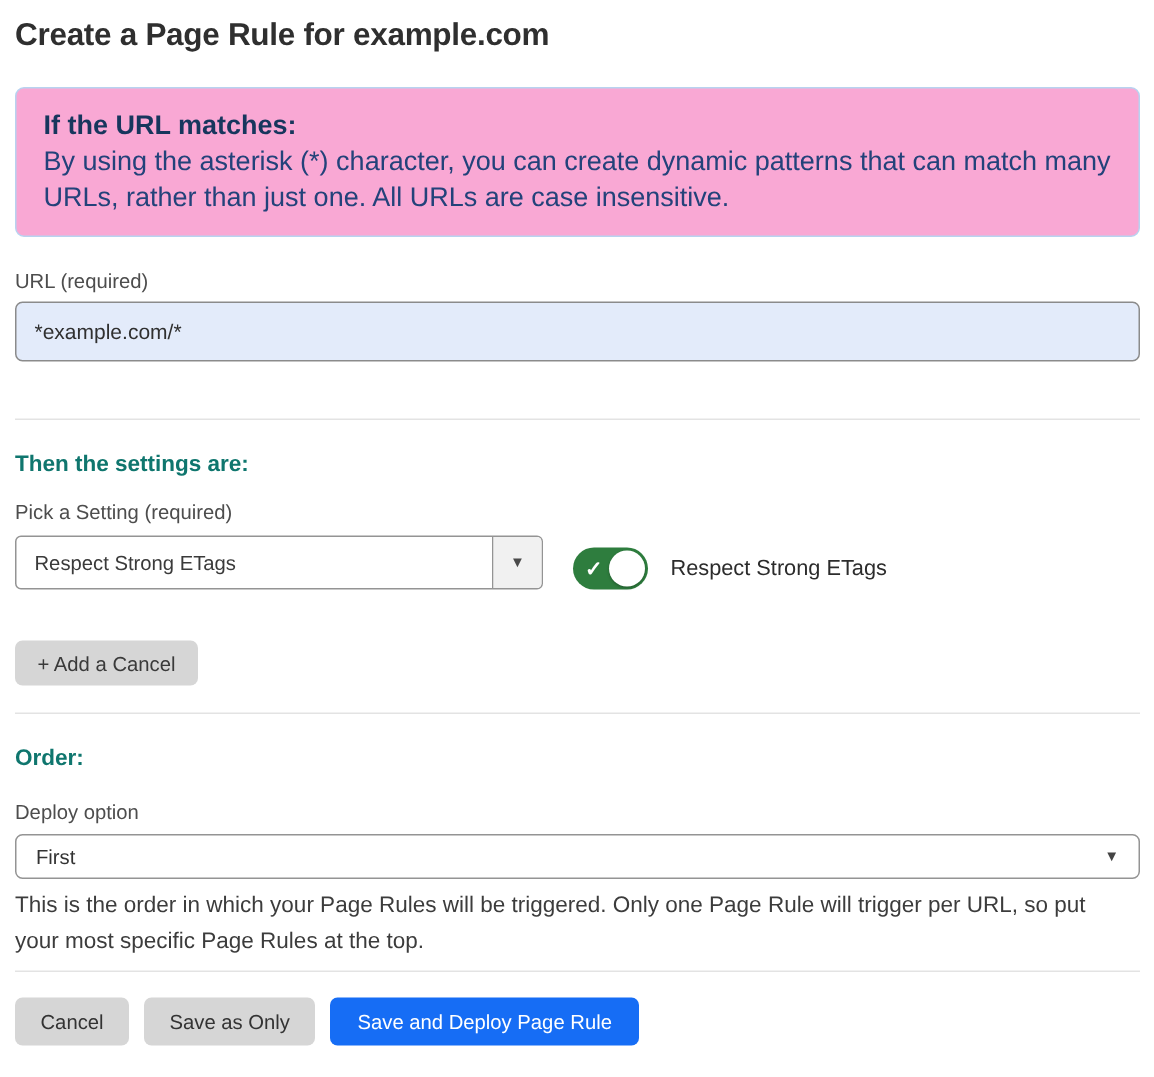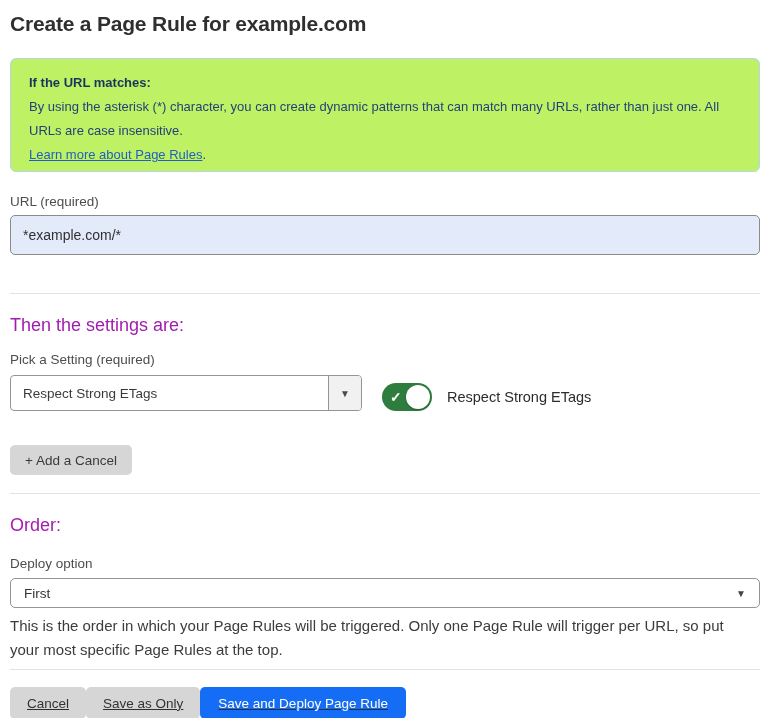--- a/index.html
+++ b/index.html
@@ -15,25 +15,25 @@
   h1.page-title {
     margin: 0;
     font-size: 21px;
     font-weight: bold;
     color: #2f2f2f;
     letter-spacing: -0.2px;
   }
 
   .info-box {
     margin-top: 22px;
-    background: #bef264;
+    background: #f9a8d4;
     border: 1px solid #b8d3f0;
     border-radius: 6px;
-    padding: 12px 18px 4px 18px;
-    font-size: 13px;
+    padding: 12px 18px 14px 18px;
+    font-size: 18px;
     line-height: 24px;
     color: #23427a;
   }
   .info-heading { font-weight: bold; color: #17365d; }
   .info-link { color: #2160c4; text-decoration: underline; cursor: pointer; }
   .info-link-suffix { color: #23427a; }
 
   .field-label {
     margin-top: 22px;
     font-size: 13.5px;
@@ -59,23 +59,23 @@
     border: none;
     border-top: 1px solid #e3e3e3;
     margin: 0;
   }
   .divider-1 { margin-top: 38px; }
   .divider-2 { margin-top: 18px; }
   .divider-3 { margin-top: 7px; }
 
   h2.section-heading {
     margin: 21px 0 0 0;
-    font-size: 18px;
-    font-weight: normal;
-    color: #a21caf;
+    font-size: 15px;
+    font-weight: bold;
+    color: #0f766e;
   }
   .pick-label { margin-top: 16px; }
 
   .controls-row {
     margin-top: 8px;
     display: flex;
     align-items: flex-end;
   }
   .dropdown {
     width: 352px;
@@ -170,21 +170,21 @@
     margin-top: 6px;
     font-size: 15px;
     line-height: 24px;
     color: #3c3c3c;
     max-width: 744px;
   }
 
   .footer-row {
     margin-top: 17px;
     display: flex;
-    text-decoration: underline;
+    gap: 10px;
   }
   .btn {
     height: 32px;
     border: none;
     border-radius: 5px;
     font-size: 13.5px;
     font-family: "Liberation Sans", sans-serif;
     cursor: pointer;
   }
   .btn-secondary { background: #d6d6d6; color: #333333; padding: 0 17px; }
@@ -193,21 +193,20 @@
 </head>
 <body>
 
 <div class="container">
 
   <h1 class="page-title">Create a Page Rule for example.com</h1>
 
   <div class="info-box">
     <div class="info-heading">If the URL matches:</div>
     <div class="info-body">By using the asterisk (*) character, you can create dynamic patterns that can match many URLs, rather than just one. All URLs are case insensitive.</div>
-    <div><span class="info-link">Learn more about Page Rules</span><span class="info-link-suffix">.</span></div>
   </div>
 
   <div class="field-label">URL (required)</div>
   <input class="url-input" type="text" value="*example.com/*" style="">
 
   <hr class="divider divider-1">
 
   <h2 class="section-heading">Then the settings are:</h2>
 
   <div class="field-label pick-label">Pick a Setting (required)</div>

